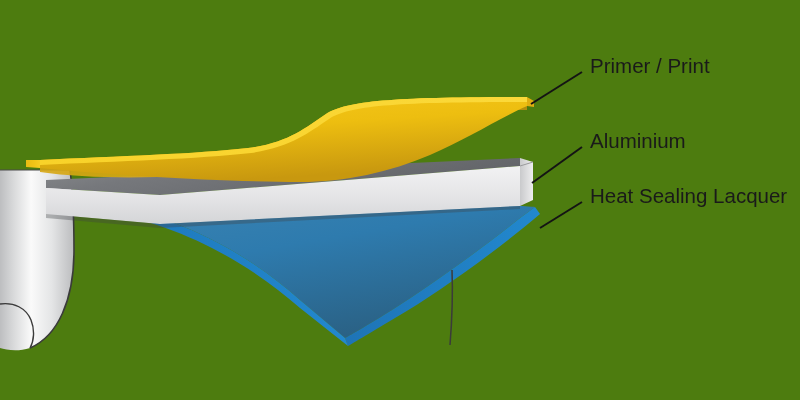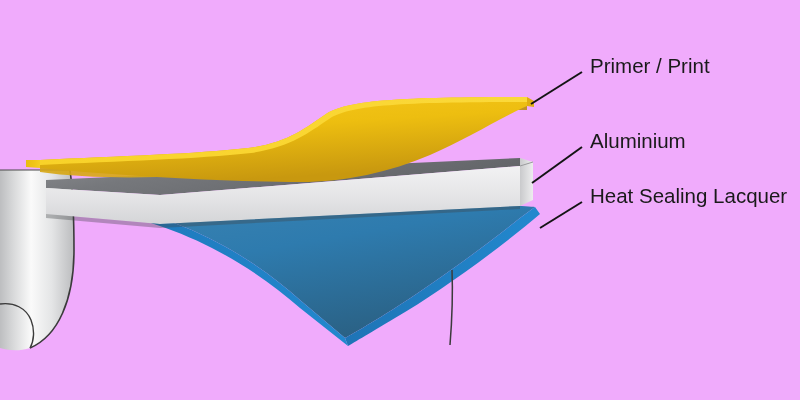--- a/index.html
+++ b/index.html
@@ -10,21 +10,21 @@
   body {
     width: 800px;
     height: 400px;
     overflow: hidden;
     font-family: "Liberation Sans", sans-serif;
   }
   #stage {
     position: relative;
     width: 800px;
     height: 400px;
-    background: #f0abfc;
+    background: #4d7c0f;
   }
   #diagram {
     position: absolute;
     left: 0;
     top: 0;
     width: 800px;
     height: 400px;
     display: block;
   }
   .label-text {

